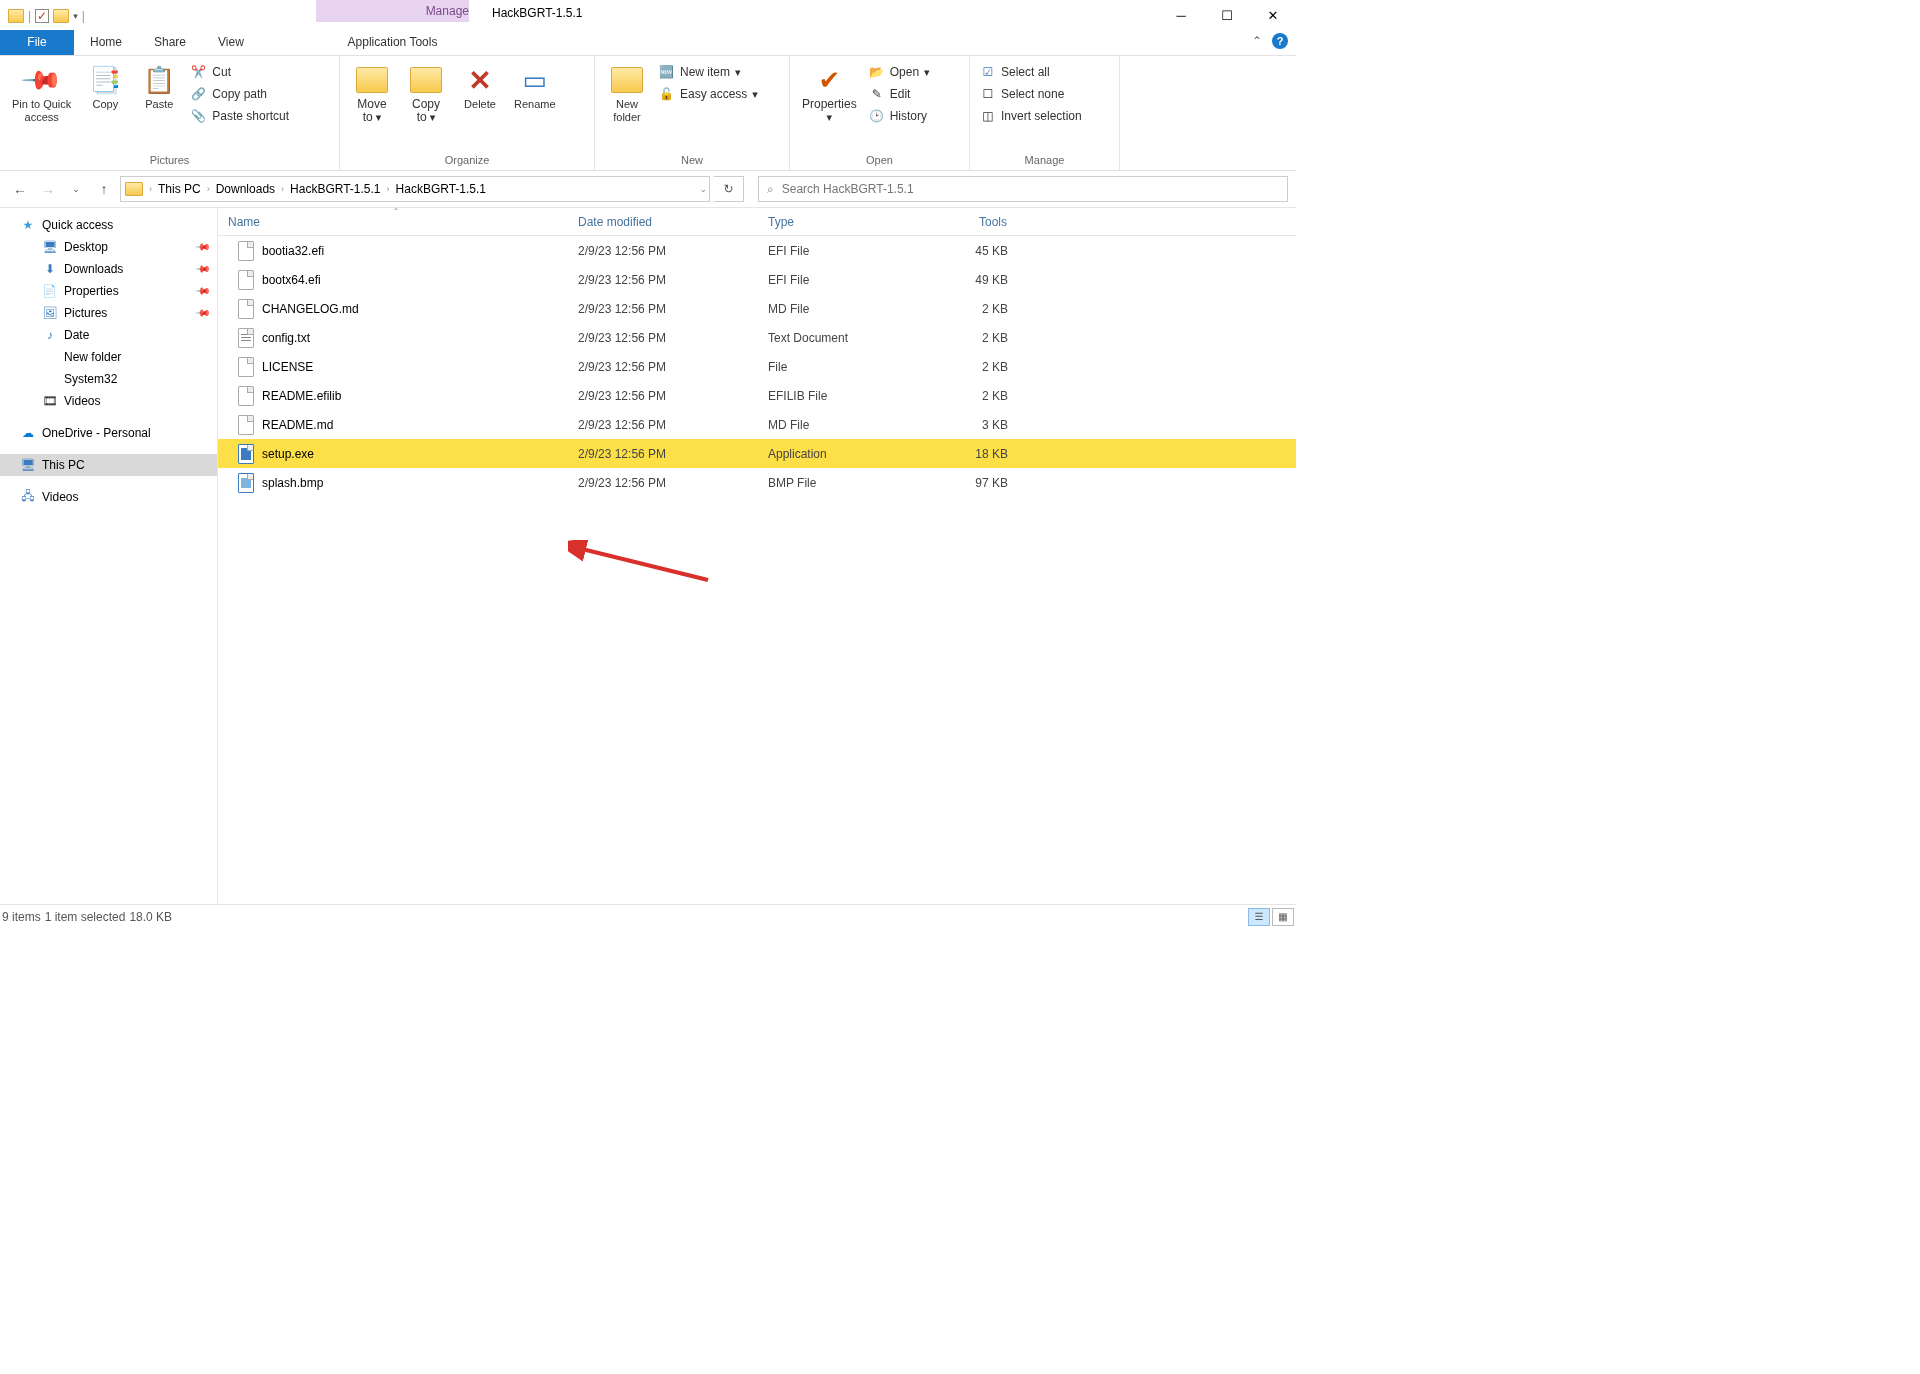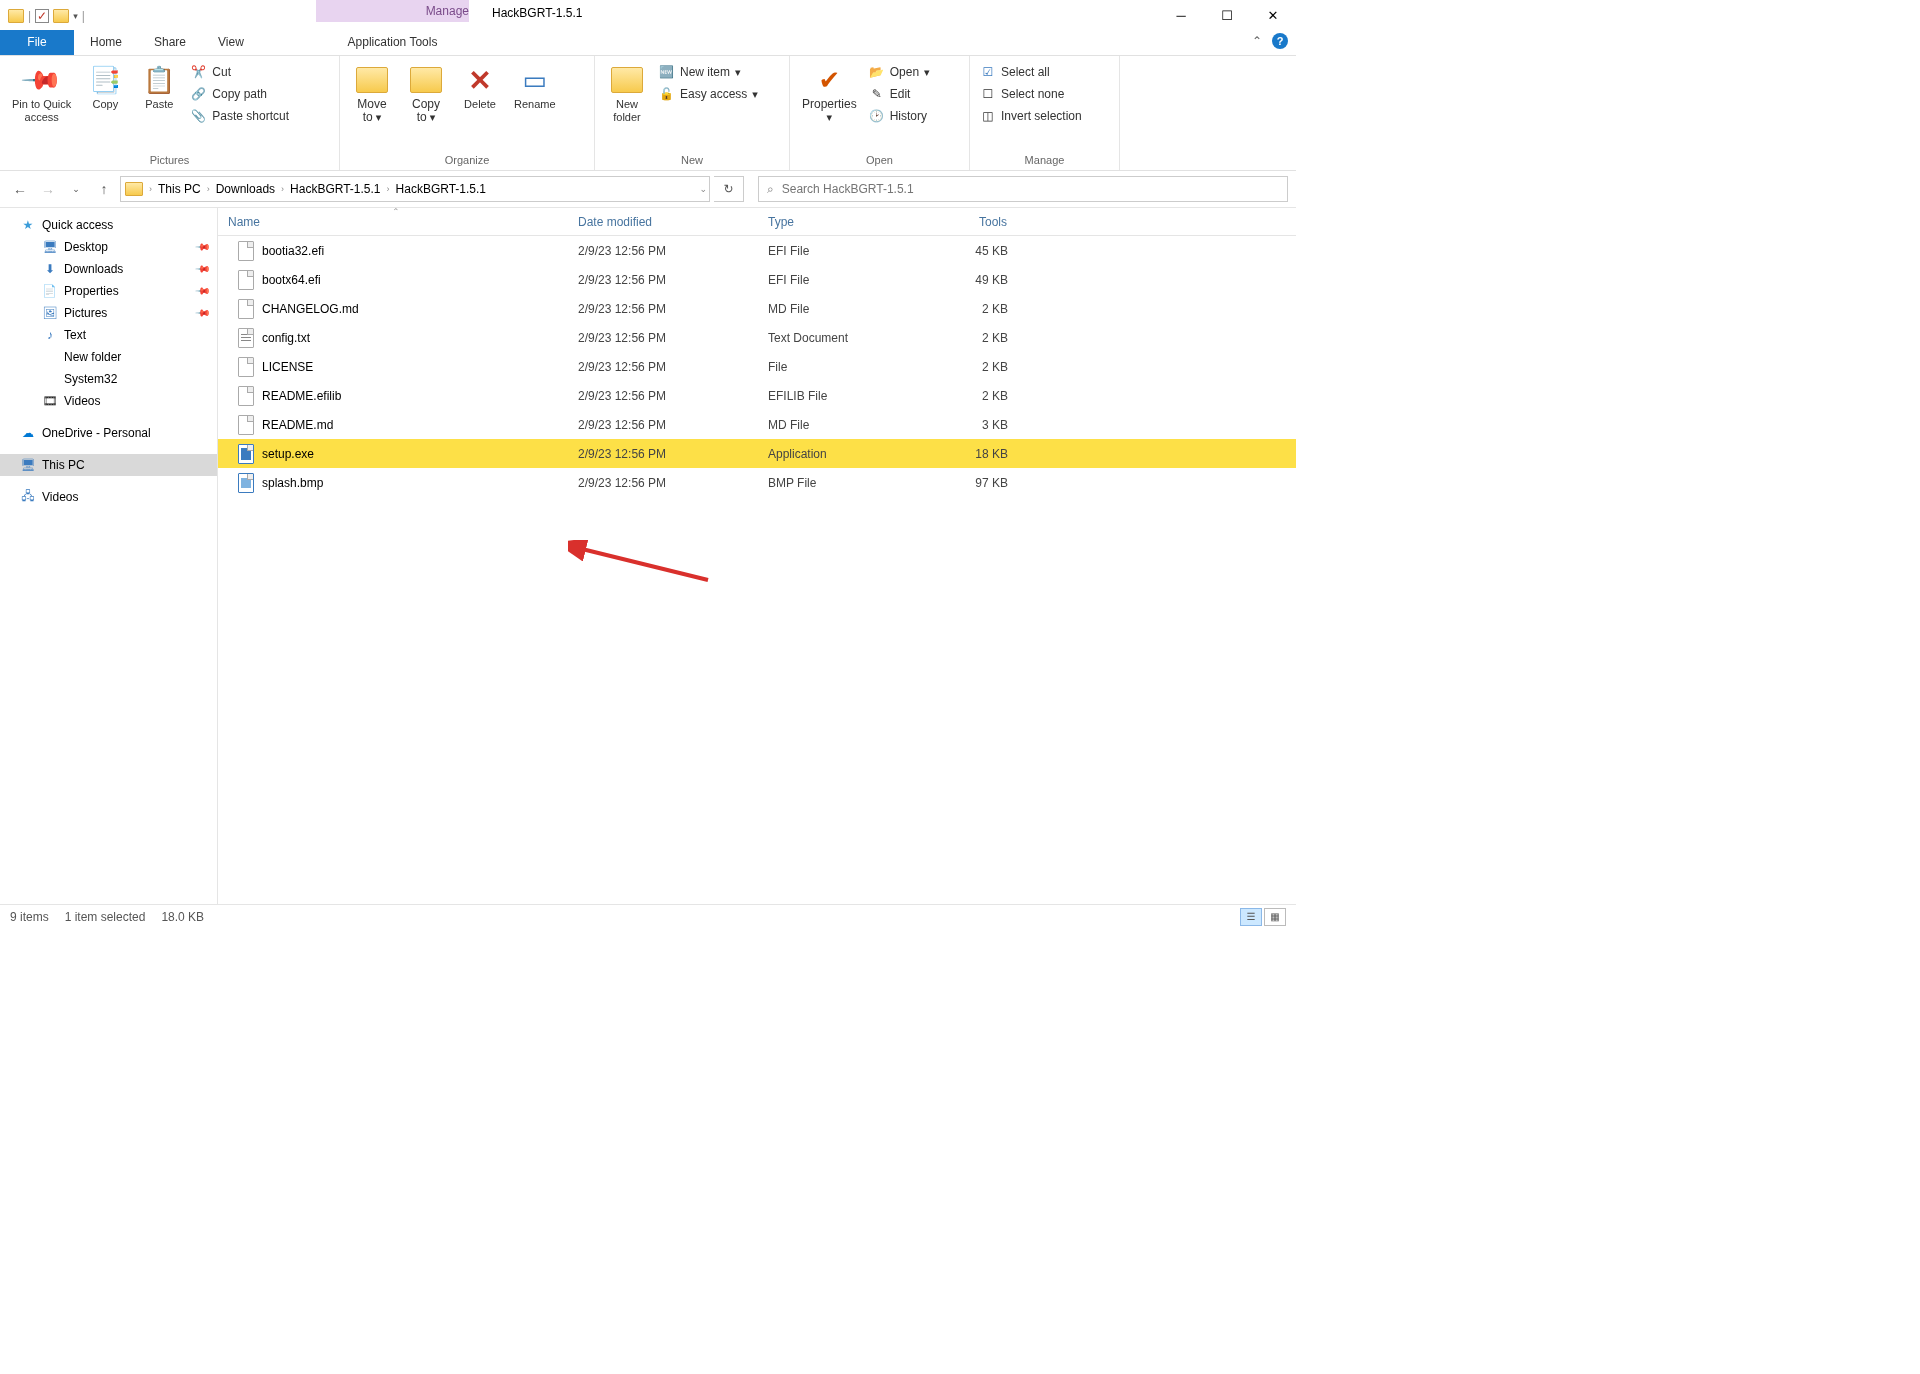--- a/index.html
+++ b/index.html
@@ -68,21 +68,21 @@
 .lv-row.sel{background:#fde047}
 .lv-row .cell{font-size:12px;color:#444;padding:0 10px;overflow:hidden;white-space:nowrap}
 .lv-row .cell.name{width:340px;color:#000;display:flex;align-items:center;gap:8px}
 .lv-row .cell.date{width:190px}
 .lv-row .cell.type{width:160px}
 .lv-row .cell.size{width:100px;text-align:right}
 .file-ic{width:16px;height:20px;border:1px solid #aaa;background:#fff;border-radius:1px;position:relative;flex-shrink:0}
 .file-ic::after{content:'';position:absolute;top:0;right:0;width:5px;height:5px;background:#eee;border-left:1px solid #aaa;border-bottom:1px solid #aaa}
 
 
-.statusbar{height:24px;border-top:1px solid #e5e5e5;display:flex;align-items:center;padding:0 10px;gap:16px;font-size:11px;color:#555}
+.statusbar{height:24px;border-top:1px solid #e5e5e5;display:flex;align-items:center;padding:0 2px;gap:4px;font-size:11px;color:#555}
 .statusbar .viewbtns{margin-left:auto;display:flex;gap:2px}
 .statusbar .vb{width:22px;height:18px;border:1px solid #bbb;display:flex;align-items:center;justify-content:center;font-size:10px}
 .statusbar .vb.active{background:#cce8ff;border-color:#8bb8e8}
 
 
 .arrow-annot{position:absolute;left:350px;top:332px;pointer-events:none;z-index:10}
 
 
 .ic-pin{font-size:22px;color:#999;transform:rotate(45deg)}
 .ic-folder-big{width:32px;height:26px;background:linear-gradient(#ffe9a6,#f7ca4d);border:1px solid #dca93a;border-radius:2px;position:relative}
@@ -289,21 +289,21 @@
         <span>Properties</span>
         <span class="pin">📌</span>
       </div>
     <div class="np-item indent">
         <span class="ic" style="color:#3b7bbf">🖼</span>
         <span>Pictures</span>
         <span class="pin">📌</span>
       </div>
     <div class="np-item indent">
         <span class="ic" style="color:#3b7bbf">♪</span>
-        <span>Text</span>
+        <span>Date</span>
       </div>
     <div class="np-item indent">
         <span class="ic">
           <span class="folder-ic" style="width:14px;height:11px;display:inline-block"></span>
         </span>
         <span>New folder</span>
       </div>
     <div class="np-item indent">
         <span class="ic">
           <span class="folder-ic" style="width:14px;height:11px;display:inline-block"></span>

